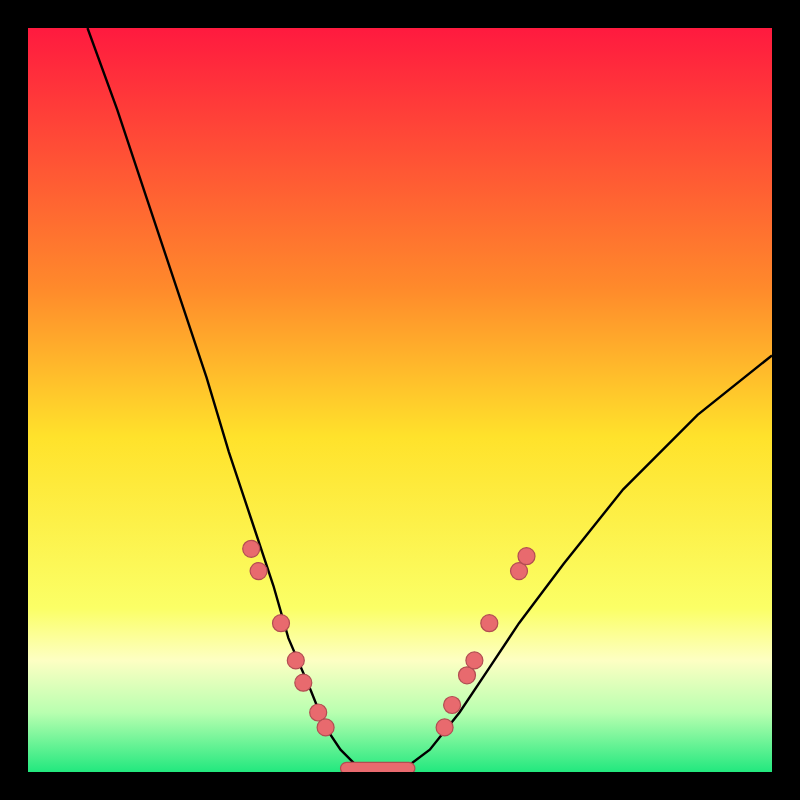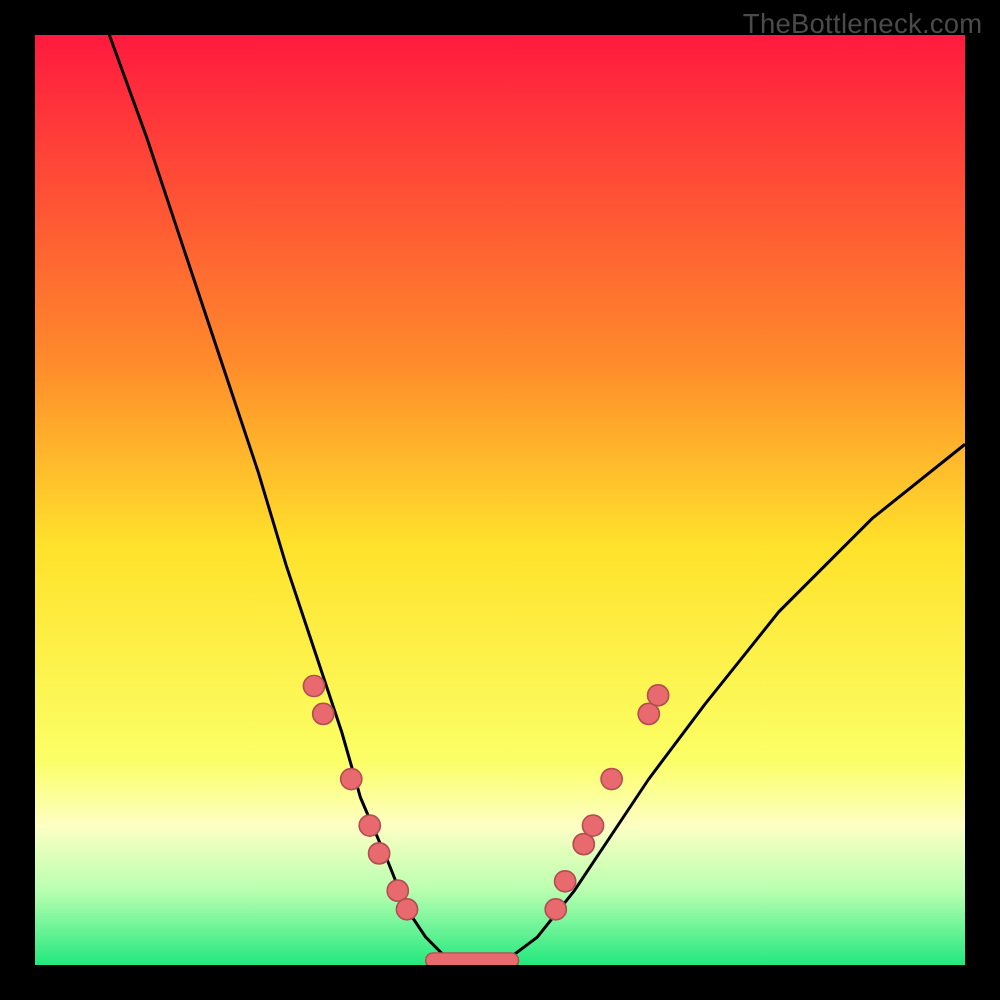--- a/index.html
+++ b/index.html
@@ -58,21 +58,20 @@
   .flatdot {
     fill: #e86a6e;
     stroke: #b24d52;
     stroke-width: 1.2;
   }
 </style>
 </head>
 <body>
 
 <div class="frame">
-  <div class="watermark">TheBottleneck.com</div>
 
   <div class="plot-area">
 
     <svg class="gradient" viewBox="0 0 744 744" preserveAspectRatio="none">
       <defs>
         <linearGradient id="bg" x1="0" y1="0" x2="0" y2="1">
           <stop offset="0%" stop-color="#ff1a3f"></stop>
           <stop offset="35%" stop-color="#ff8a2b"></stop>
           <stop offset="55%" stop-color="#ffe22b"></stop>
           <stop offset="78%" stop-color="#fbff66"></stop>

